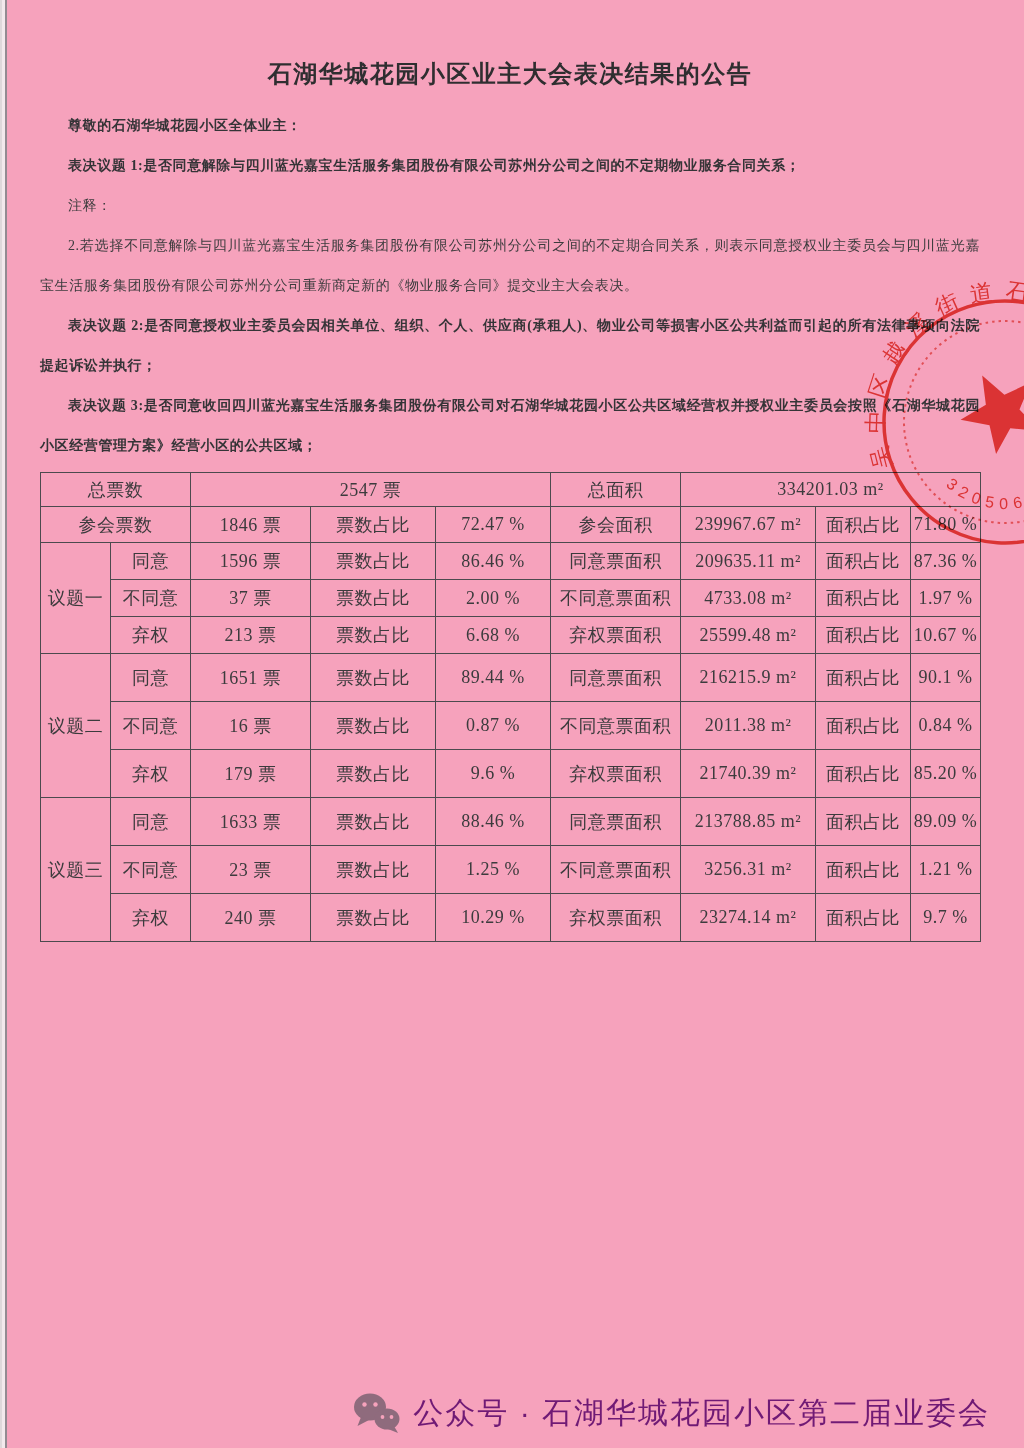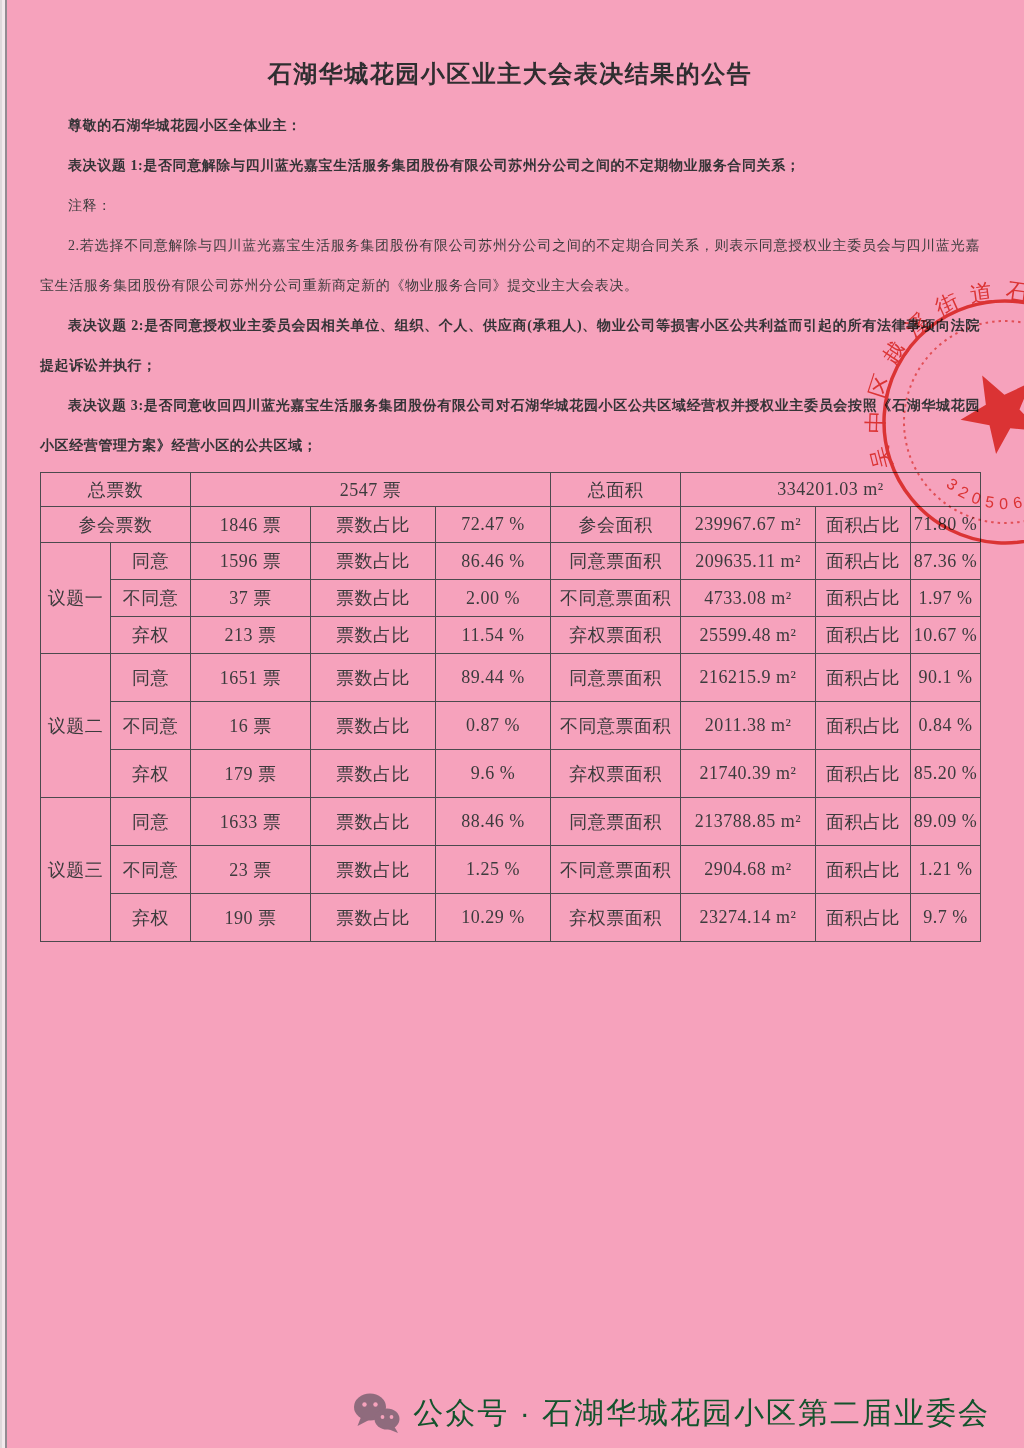--- a/index.html
+++ b/index.html
@@ -82,21 +82,21 @@
     position: absolute;
     right: 34px;
     bottom: 14px;
     display: flex;
     align-items: center;
     gap: 12px;
     z-index: 4;
     font-family: "Liberation Sans", sans-serif;
     font-size: 30px;
     letter-spacing: 2px;
-    color: #14532d;
+    color: #701a75;
   }
   .footer-watermark .wm-icon { flex: 0 0 auto; display: block; }
 </style>
 </head>
 <body>
 
 <div class="page">
   <div class="scan-edge"></div>
 
   <div class="content">
@@ -157,21 +157,21 @@
         <td>2.00 %</td>
         <td>不同意票面积</td>
         <td>4733.08 m²</td>
         <td>面积占比</td>
         <td>1.97 %</td>
       </tr>
       <tr class="r-md">
         <td>弃权</td>
         <td>213 票</td>
         <td>票数占比</td>
-        <td>11.54 %</td>
+        <td>6.68 %</td>
         <td>弃权票面积</td>
         <td>25599.48 m²</td>
         <td>面积占比</td>
         <td>10.67 %</td>
       </tr>
 
       <tr class="r-lg">
         <td rowspan="3">议题二</td>
         <td>同意</td>
         <td>1651 票</td>
@@ -213,27 +213,27 @@
         <td>213788.85 m²</td>
         <td>面积占比</td>
         <td>89.09 %</td>
       </tr>
       <tr class="r-lg">
         <td>不同意</td>
         <td>23 票</td>
         <td>票数占比</td>
         <td>1.25 %</td>
         <td>不同意票面积</td>
-        <td>2904.68 m²</td>
+        <td>3256.31 m²</td>
         <td>面积占比</td>
         <td>1.21 %</td>
       </tr>
       <tr class="r-lg">
         <td>弃权</td>
-        <td>190 票</td>
+        <td>240 票</td>
         <td>票数占比</td>
         <td>10.29 %</td>
         <td>弃权票面积</td>
         <td>23274.14 m²</td>
         <td>面积占比</td>
         <td>9.7 %</td>
       </tr>
     </tbody>
       </table>
   </div>

